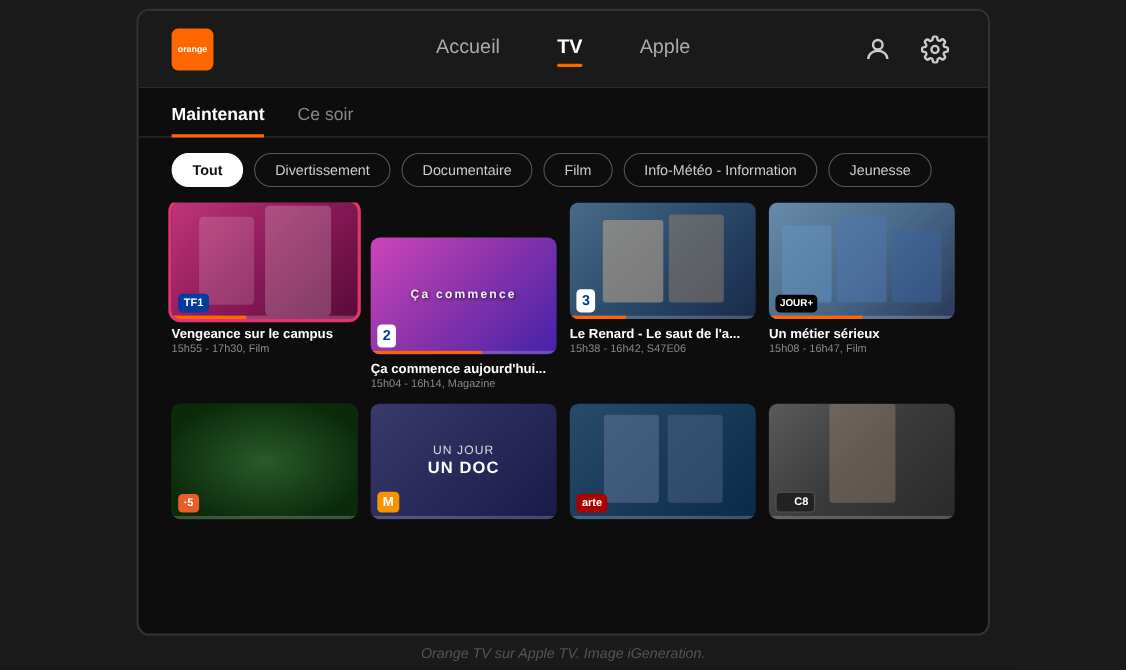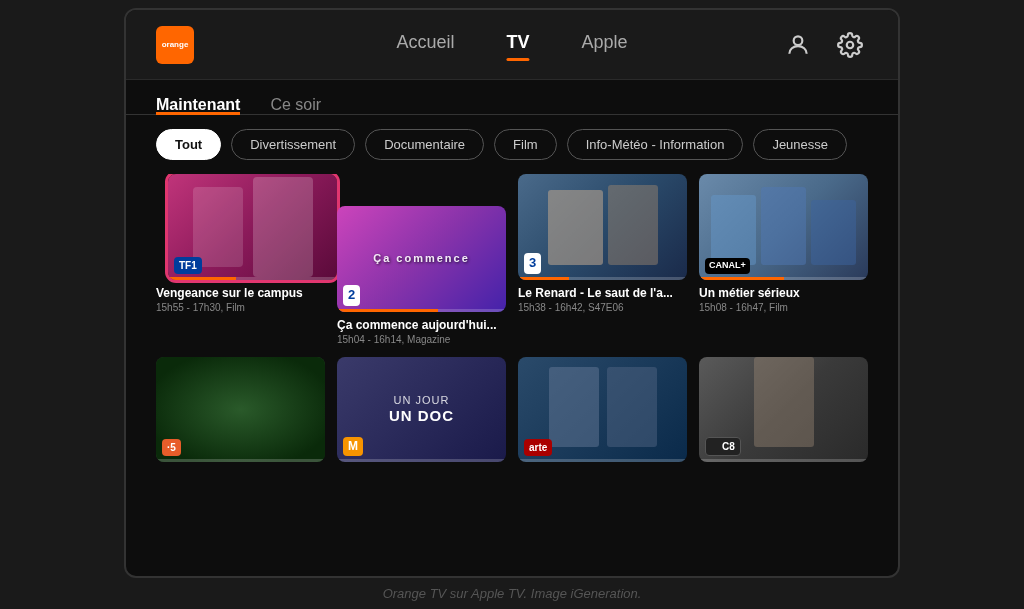--- a/index.html
+++ b/index.html
@@ -103,20 +103,21 @@
     
     .tabs-section {
       padding: 16px 30px 0;
       display: flex;
       gap: 30px;
       border-bottom: 1px solid #333;
     }
     .tab {
       color: #888;
       font-size: 16px;
+      padding-bottom: 10px;
       cursor: pointer;
       position: relative;
     }
     .tab.active {
       color: white;
       font-weight: 600;
     }
     .tab.active::after {
       content: '';
       position: absolute;
@@ -167,21 +168,20 @@
     .card-thumb {
       width: 100%;
       aspect-ratio: 16/10;
       border-radius: 8px;
       overflow: hidden;
       position: relative;
       background: #333;
     }
     .card-thumb.selected {
       outline: 3px solid #e0366f;
-      margin-left: 12px;
     }
     .channel-badge {
       position: absolute;
       bottom: 6px;
       left: 6px;
       background: white;
       border-radius: 4px;
       padding: 2px 5px;
       font-size: 10px;
       font-weight: bold;
@@ -342,21 +342,21 @@
         <div class="card-subtitle">15h38 - 16h42, S47E06</div>
       </div>
 
       <div class="card">
         <div class="card-thumb thumb-metier">
           <div style="position:absolute;inset:0;display:flex;align-items:flex-end;justify-content:center;padding-bottom:15px;gap:5px;">
             <div style="width:45px;height:70px;background:rgba(100,150,200,0.5);border-radius:3px;"></div>
             <div style="width:45px;height:78px;background:rgba(80,120,180,0.5);border-radius:3px;"></div>
             <div style="width:45px;height:65px;background:rgba(60,100,160,0.5);border-radius:3px;"></div>
           </div>
-          <div class="channel-badge canalplus" style="font-size:9px;padding:2px 4px;">CANAL+</div>
+          <div class="channel-badge canalplus" style="font-size:9px;padding:2px 4px;">JOUR+</div>
           <div class="progress-bar">
               <div class="progress-fill" style="width:50%"></div>
             </div>
         </div>
         <div class="card-title">Un métier sérieux</div>
         <div class="card-subtitle">15h08 - 16h47, Film</div>
       </div>
 
       <div class="card">
         <div class="card-thumb thumb-france5">

